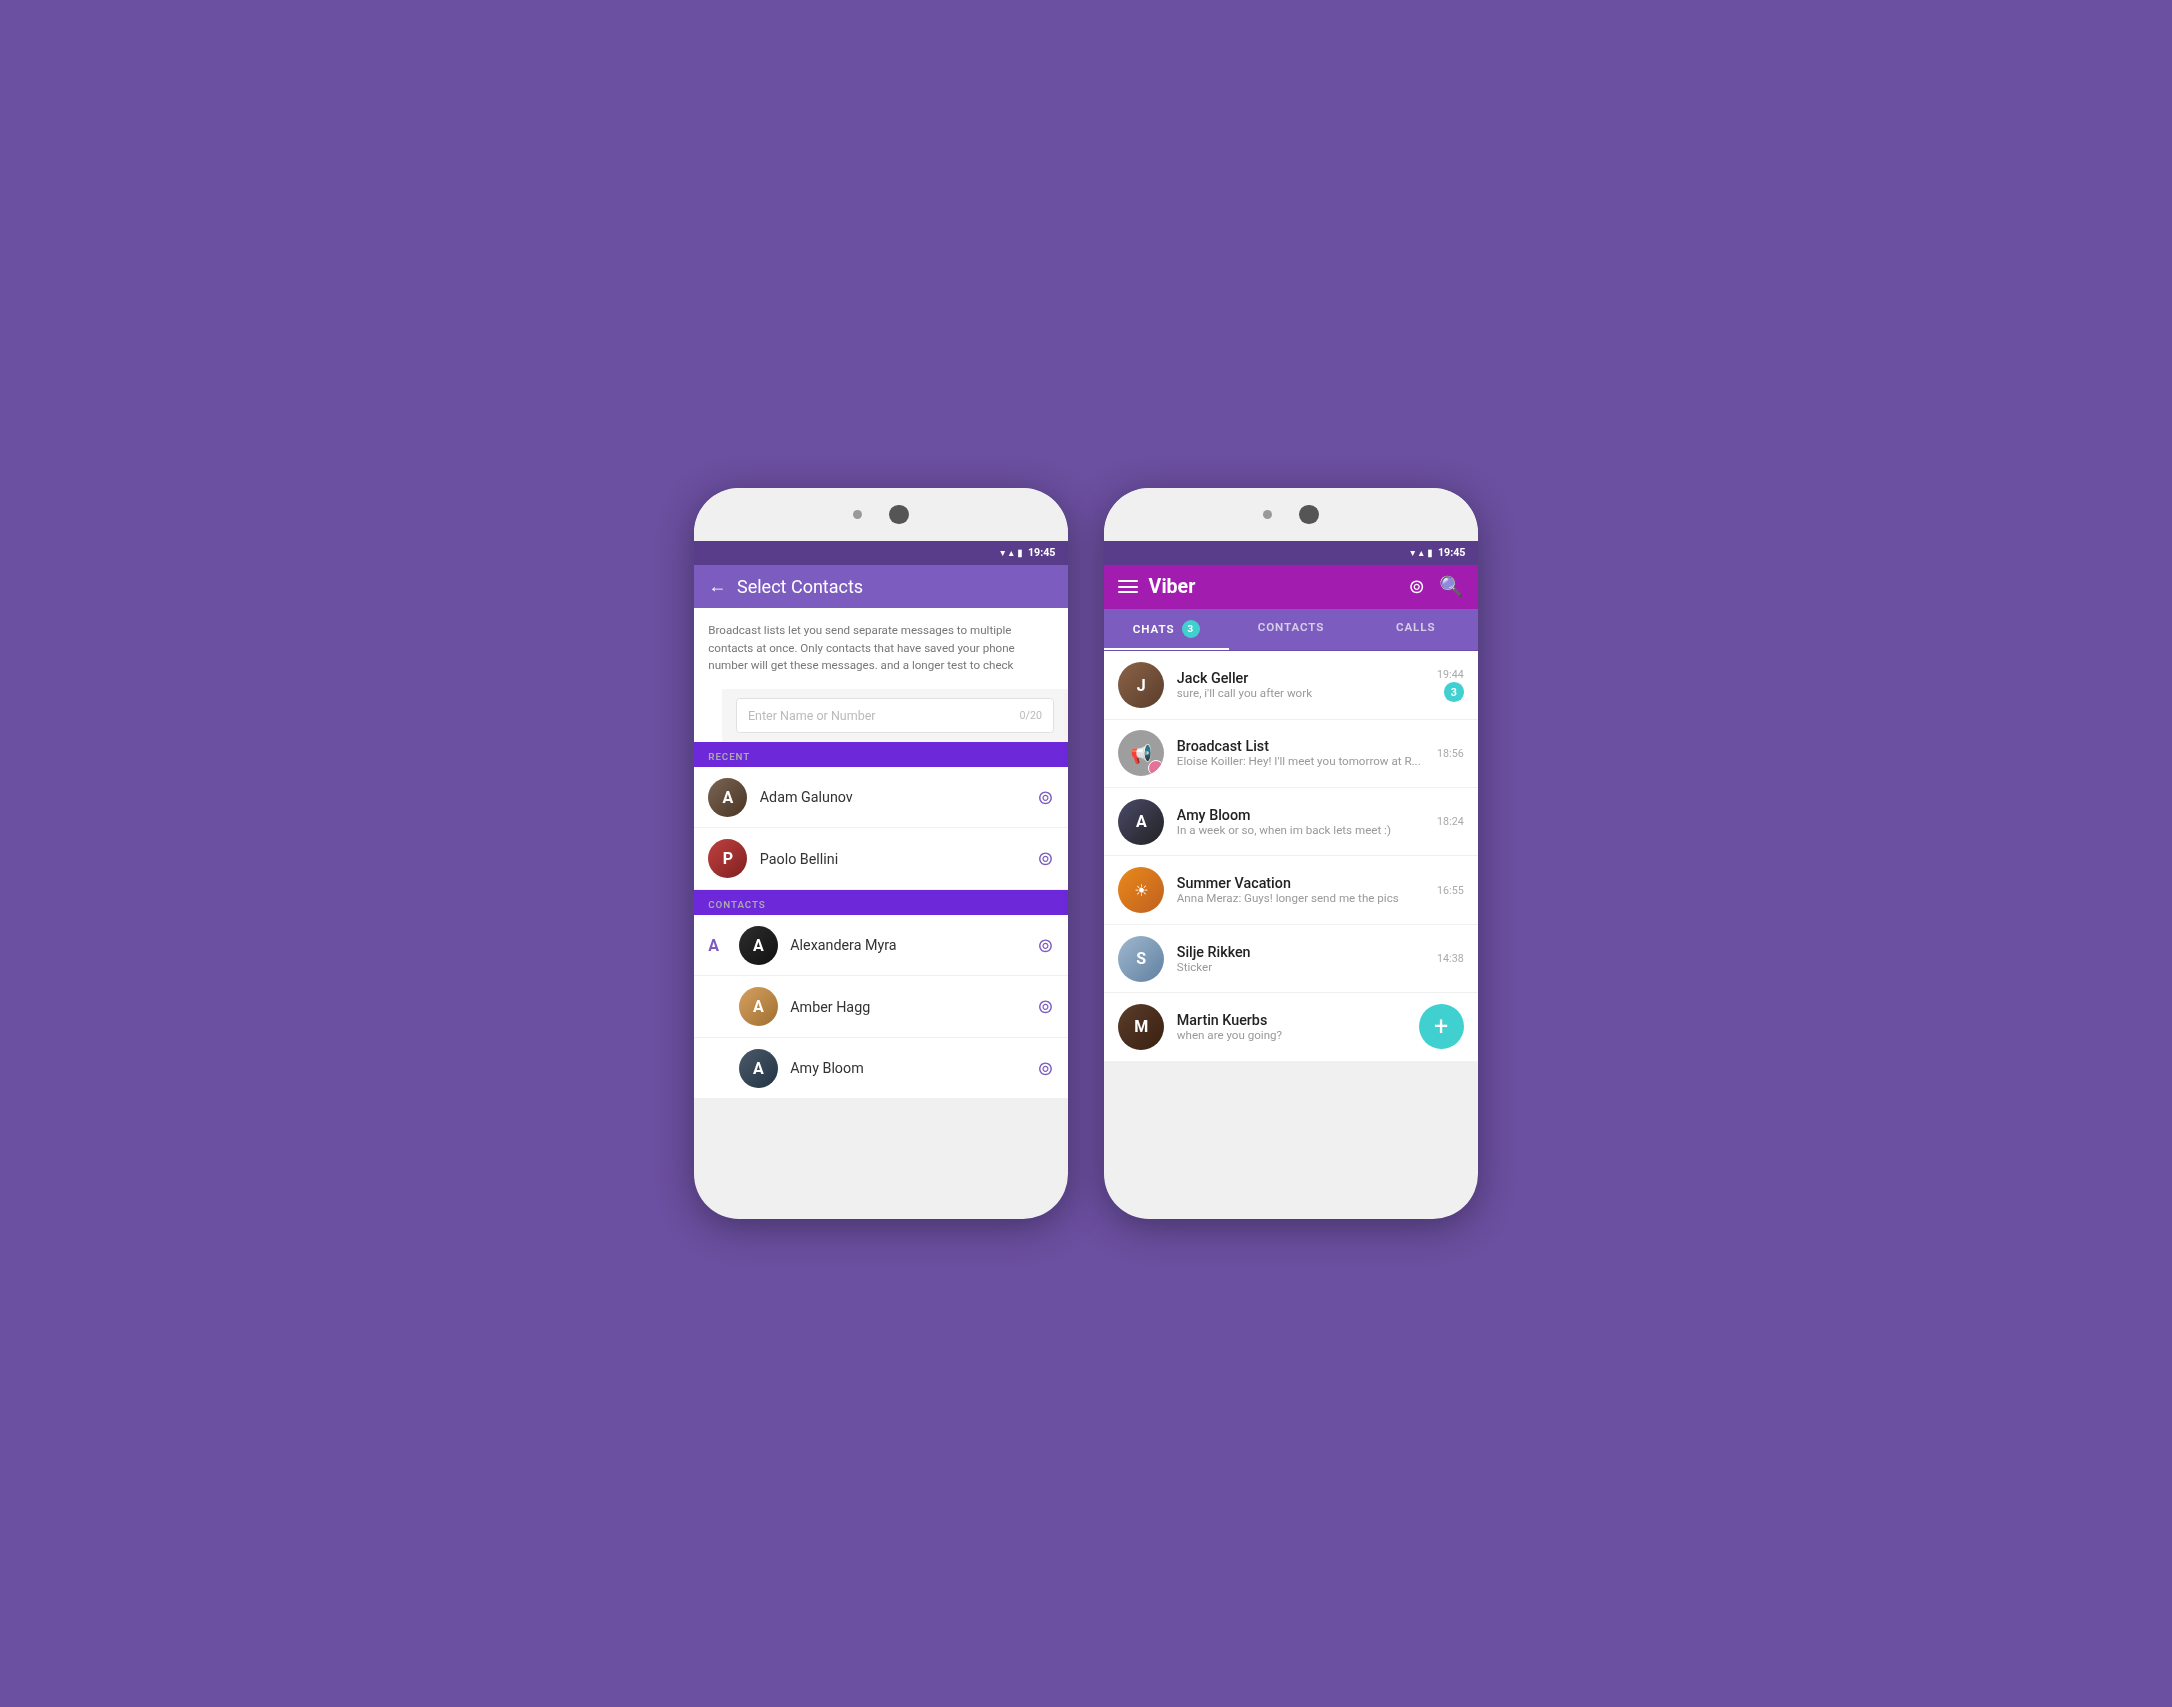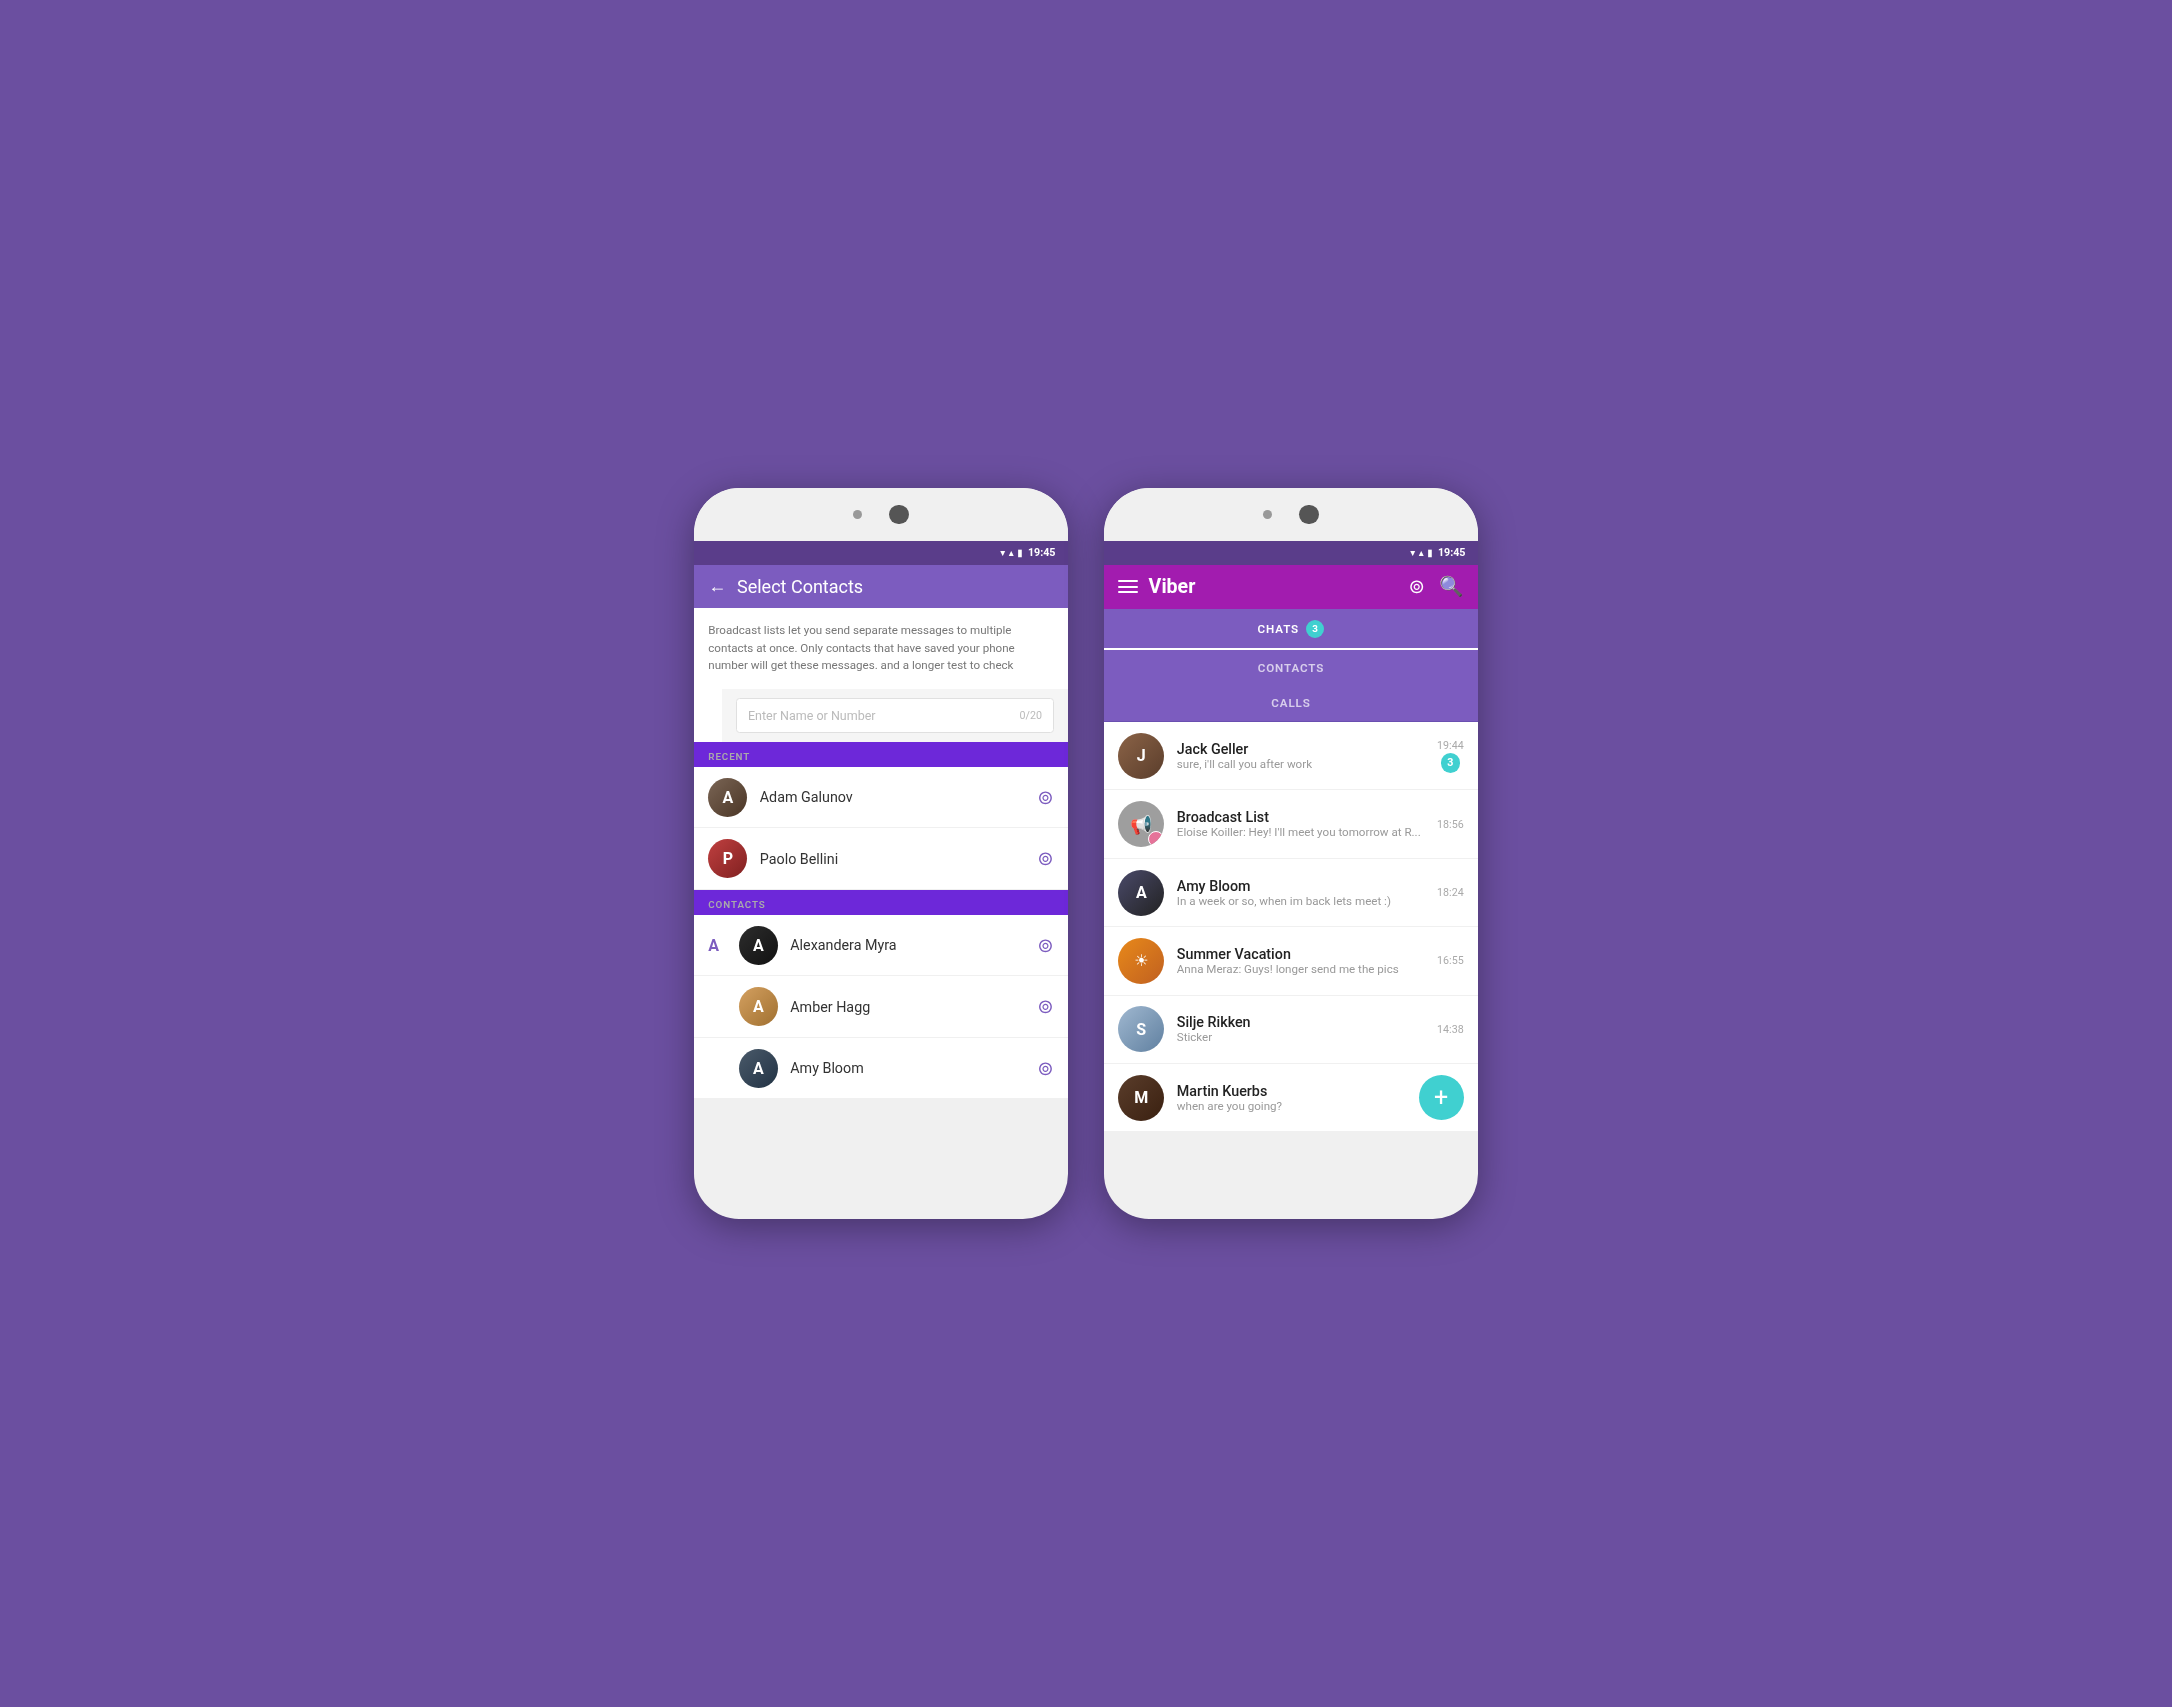--- a/index.html
+++ b/index.html
@@ -201,21 +201,20 @@
       display: flex;
       gap: 14.3px;
       font-size: 19.6px;
     }
 
     
     .tabs {
       background: #7c5cbf;
       display: flex;
       border-bottom: 1.8px solid #6a4fb0;
-      flex-direction: column;
     }
     .tab {
       flex: 1;
       text-align: center;
       padding: 10.7px 0;
       color: rgba(255,255,255,0.7);
       font-size: 11.6px;
       font-weight: 600;
       letter-spacing: 0.9px;
       cursor: pointer;
@@ -277,21 +276,21 @@
     .chat-preview {
       font-size: 11.6px;
       color: #999;
       white-space: nowrap;
       overflow: hidden;
       text-overflow: ellipsis;
     }
     .chat-meta {
       display: flex;
       flex-direction: column;
-      align-items: center;
+      align-items: flex-end;
       gap: 1px;
       flex-shrink: 0;
     }
     .chat-time {
       font-size: 10.7px;
       color: #aaa;
     }
     .unread-badge {
       background: #40d0d0;
       color: white;

